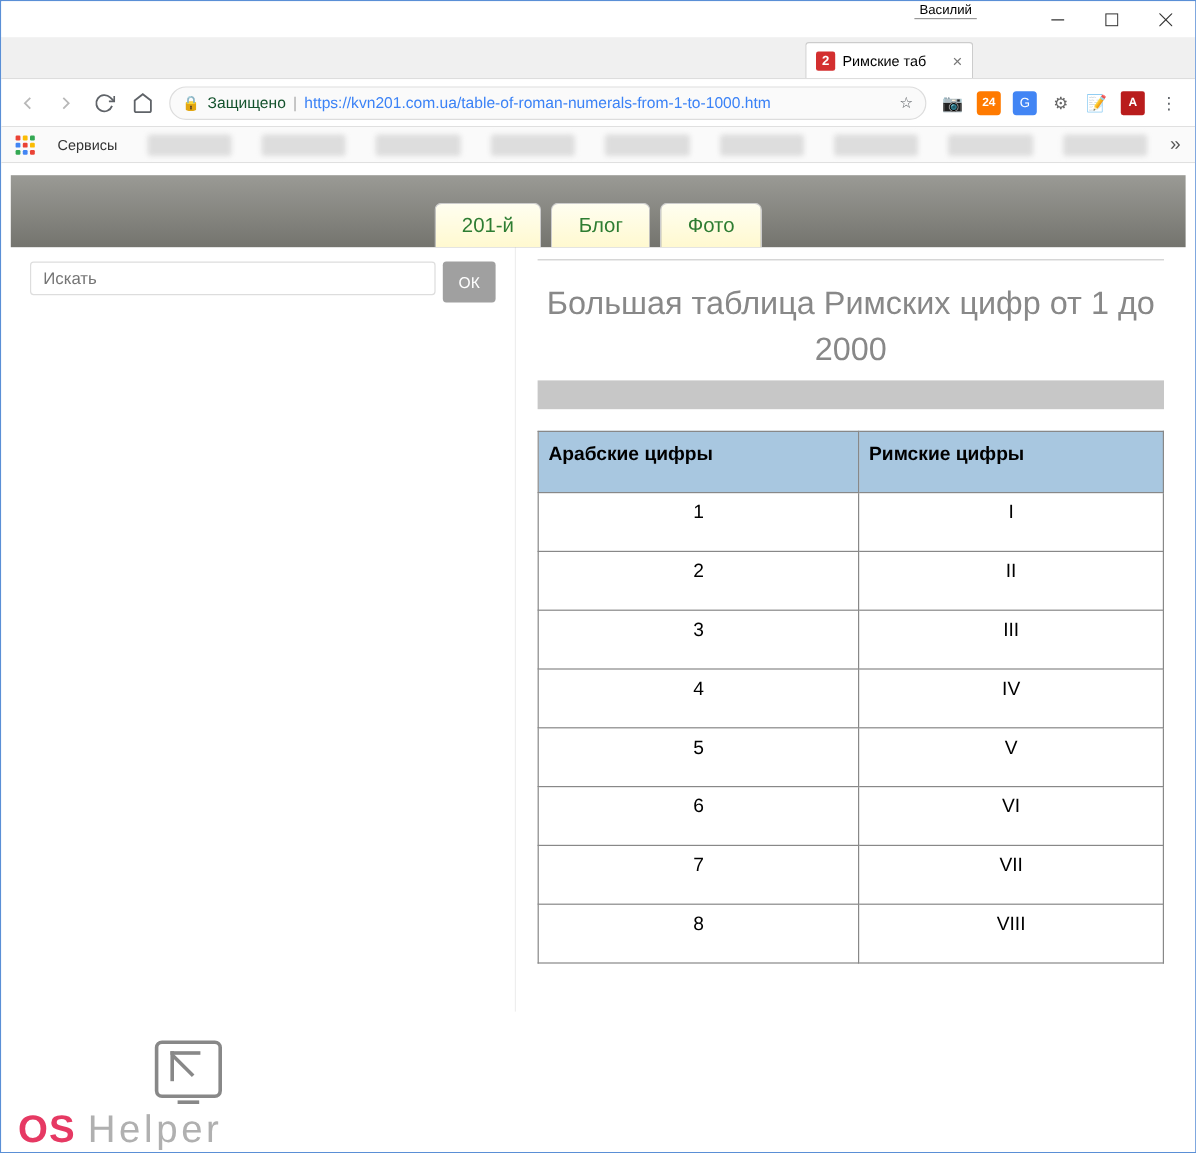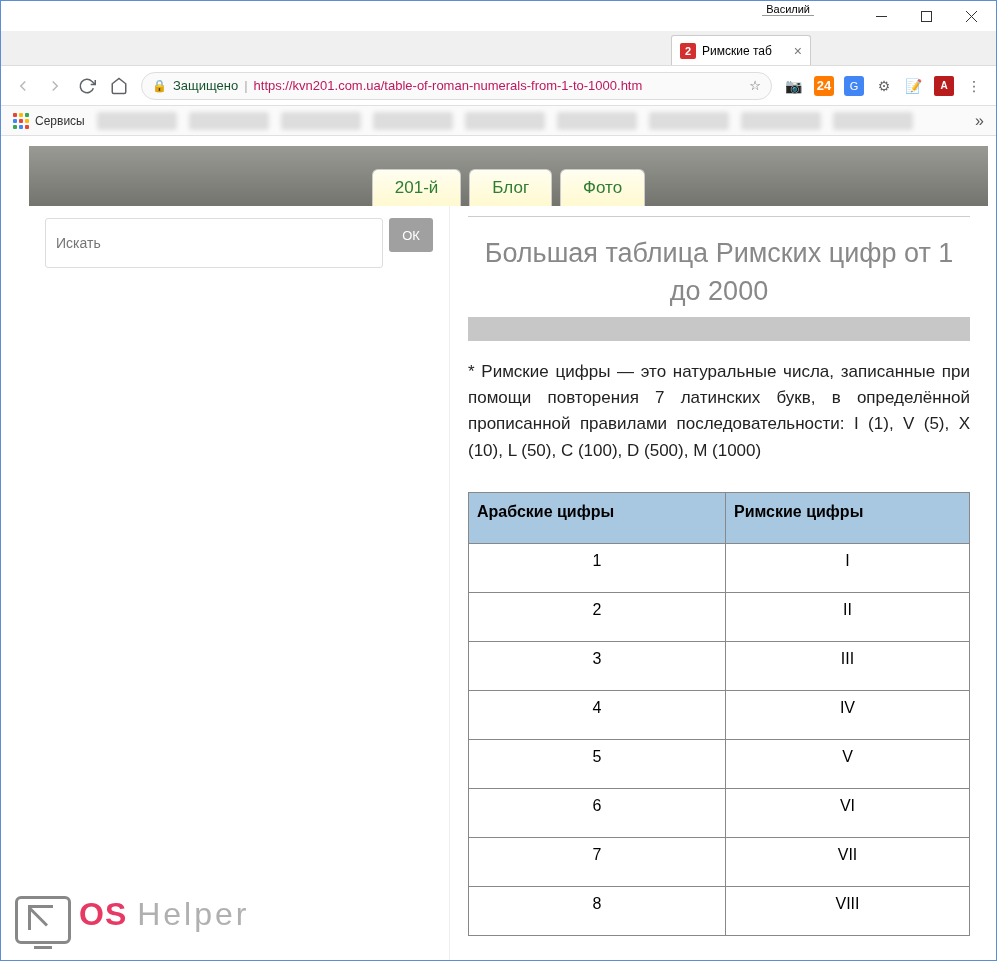--- a/index.html
+++ b/index.html
@@ -13,52 +13,52 @@
 .tab-favicon { width: 16px; height: 16px; background: #d32f2f; color: #fff; display: flex; align-items: center; justify-content: center; font-size: 11px; font-weight: bold; border-radius: 2px; }
 .tab-title { flex: 1; white-space: nowrap; overflow: hidden; text-overflow: ellipsis; }
 .tab-close { font-size: 14px; color: #777; }
 .addrbar { height: 40px; display: flex; align-items: center; padding: 0 12px; gap: 12px; border-bottom: 1px solid #e0e0e0; background: #fff; }
 .navicon { color: #5f6368; display: flex; align-items: center; justify-content: center; width: 20px; height: 20px; }
 .navicon.disabled { color: #b8b8b8; }
 .url-box { flex: 1; display: flex; align-items: center; height: 28px; border: 1px solid #ddd; border-radius: 14px; padding: 0 10px; font-size: 13px; gap: 6px; background: #fafafa; }
 .lock { color: #0b8043; font-size: 12px; }
 .secure { color: #14532d; }
 .divider { color: #aaa; }
-.url-text { color: #be185d; }
+.url-text { color: #3b82f6; }
 .star { color: #5f6368; margin-left: auto; }
 .ext-icons { display: flex; gap: 10px; align-items: center; }
 .ext { width: 20px; height: 20px; display: flex; align-items: center; justify-content: center; font-size: 14px; }
-.bkmbar { height: 30px; display: flex; align-items: center; padding: 0 12px; gap: 6px; border-bottom: 1px solid #e0e0e0; background: #fafafa; }
+.bkmbar { height: 30px; display: flex; align-items: center; padding: 0 12px; gap: 19px; border-bottom: 1px solid #e0e0e0; background: #fafafa; }
 .apps-icon { width: 16px; height: 16px; display: grid; grid-template-columns: repeat(3,4px); grid-template-rows: repeat(3,4px); gap: 2px; }
 .apps-icon span { width: 4px; height: 4px; border-radius: 1px; }
 .apps-label { font-size: 12px; color: #333; }
 .bkm-blur { width: 80px; height: 18px; background: #ddd; border-radius: 3px; filter: blur(2px); margin-left: 6px; }
 .bkm-more { margin-left: auto; color: #555; font-size: 16px; }
-.viewport { height: 826px; overflow-y: scroll; position: relative; background: #fff; margin-left: 20px; }
+.viewport { height: 826px; overflow-y: scroll; position: relative; background: #fff; }
 .page { padding: 0; }
 .hero-band { height: 60px; background: linear-gradient(#9a9a95,#74746e); margin: 10px 8px 0 8px; position: relative; display: flex; justify-content: center; align-items: flex-end; }
 .site-tabs { display: flex; gap: 8px; }
 .site-tab { background: linear-gradient(#fffef0,#fff9d0); border: 1px solid #ccc; border-bottom: none; border-radius: 6px 6px 0 0; padding: 8px 22px; font-size: 17px; color: #2e7d32; }
 .cols { display: flex; margin: 0 8px; }
 .sidebar { width: 420px; padding: 12px 16px; }
 .search-row { display: flex; gap: 6px; }
-.search-input { flex: 1; height: 50px; border: 1px solid #ddd; border-radius: 3px; padding: 0 10px; font-size: 14px; }
+.search-input { flex: 1; height: 28px; border: 1px solid #ddd; border-radius: 3px; padding: 0 10px; font-size: 14px; }
 .search-btn { width: 44px; height: 34px; background: #a0a0a0; color: #fff; border: none; border-radius: 3px; font-size: 13px; }
 .main { flex: 1; padding: 6px 18px 40px 18px; border-left: 1px solid #eee; }
 .section-title { text-align: center; font-size: 26px; color: #333; font-weight: bold; margin: 4px 0 4px 0; }
 .section-title .link { color: #1a3fe0; }
 .hr { border: none; border-top: 1px solid #ccc; margin: 4px 0 10px 0; }
 .page-h1 { text-align: center; font-size: 27px; color: #888; font-weight: normal; margin: 18px 0 6px 0; line-height: 1.4; }
 .grey-bar { height: 24px; background: #c7c7c7; margin: 6px 0 18px 0; }
 .intro { font-size: 17px; color: #222; line-height: 1.55; text-align: justify; margin-bottom: 28px; }
 .tbl-caption { text-align: center; font-size: 14px; color: #333; margin-bottom: 4px; }
 .tbl { width: 100%; border-collapse: collapse; }
 .tbl th { background: #a8c7e0; border: 1px solid #888; padding: 10px 8px 22px 8px; font-size: 16px; text-align: left; }
 .tbl td { border: 1px solid #888; padding: 8px 8px 22px 8px; font-size: 16px; text-align: center; }
-.watermark { position: absolute; left: 14px; bottom: 16px; display: flex; align-items: flex-start; gap: 8px; pointer-events: none; }
+.watermark { position: absolute; left: 14px; bottom: 0; display: flex; align-items: flex-end; gap: 8px; pointer-events: none; flex-direction: column; }
 .wm-icon { width: 56px; height: 48px; border: 3px solid #888; border-radius: 6px; position: relative; background: #fff; }
 .wm-icon::before { content: ""; position: absolute; left: 10px; top: 6px; width: 22px; height: 22px; border-left: 3px solid #888; border-top: 3px solid #888; }
 .wm-icon::after { content: ""; position: absolute; left: 12px; top: 8px; width: 24px; height: 3px; background: #888; transform: rotate(45deg); transform-origin: left; }
 .wm-stand { width: 18px; height: 6px; border-bottom: 3px solid #888; position: absolute; left: 50%; bottom: -8px; transform: translateX(-50%); }
 .wm-text { font-family: Arial,sans-serif; font-size: 32px; font-weight: bold; letter-spacing: 1px; }
 .wm-os { color: #e63963; }
 .wm-helper { color: #b0b0b0; font-weight: normal; letter-spacing: 3px; }
 ::-webkit-scrollbar { width: 17px; }
 ::-webkit-scrollbar-track { background: #f0f0f0; }
 ::-webkit-scrollbar-thumb { background: #c0c0c0; border: 1px solid #a0a0a0; }
@@ -118,21 +118,21 @@
     </div>
   <div class="url-box">
     <span class="lock">🔒</span>
     <span class="secure">Защищено</span>
     <span class="divider">|</span>
     <span class="url-text">https://kvn201.com.ua/table-of-roman-numerals-from-1-to-1000.htm</span>
     <span class="star">☆</span>
   </div>
   <div class="ext-icons">
     <div class="ext" style="color:#777">📷</div>
-    <div class="ext" style="background:#ff7a00;color:#fff;border-radius:3px;font-size:13px;font-weight:bold;position:relative">24</div>
+    <div class="ext" style="background:#ff7a00;color:#fff;border-radius:3px;font-size:10px;font-weight:bold;position:relative">24</div>
     <div class="ext" style="background:#4285f4;color:#fff;border-radius:3px;font-size:11px">G</div>
     <div class="ext" style="color:#666">⚙</div>
     <div class="ext">📝</div>
     <div class="ext" style="background:#b91c1c;color:#fff;border-radius:2px;font-size:10px;font-weight:bold">A</div>
     <div class="ext" style="color:#5f6368">⋮</div>
   </div>
 </div>
 
 <div class="bkmbar">
   <div class="apps-icon">
@@ -172,21 +172,20 @@
       <div class="sidebar">
         <div class="search-row">
           <input class="search-input" placeholder="Искать" style="">
           <button class="search-btn">ОК</button>
         </div>
       </div>
       <div class="main">
         <hr class="hr">
         <h1 class="page-h1">Большая таблица Римских цифр от 1 до 2000</h1>
         <div class="grey-bar"></div>
-        <p class="intro">* Римские цифры — это натуральные числа, записанные при помощи повторения 7 латинских букв, в определённой прописанной правилами последовательности: I (1), V (5), X (10), L (50), C (100), D (500), M (1000)</p>
         <table class="tbl">
           <thead>
             <tr>
               <th>Арабские цифры</th>
               <th>Римские цифры</th>
             </tr>
           </thead>
           <tbody id="tbody">
               <tr>
                 <td>1</td>

